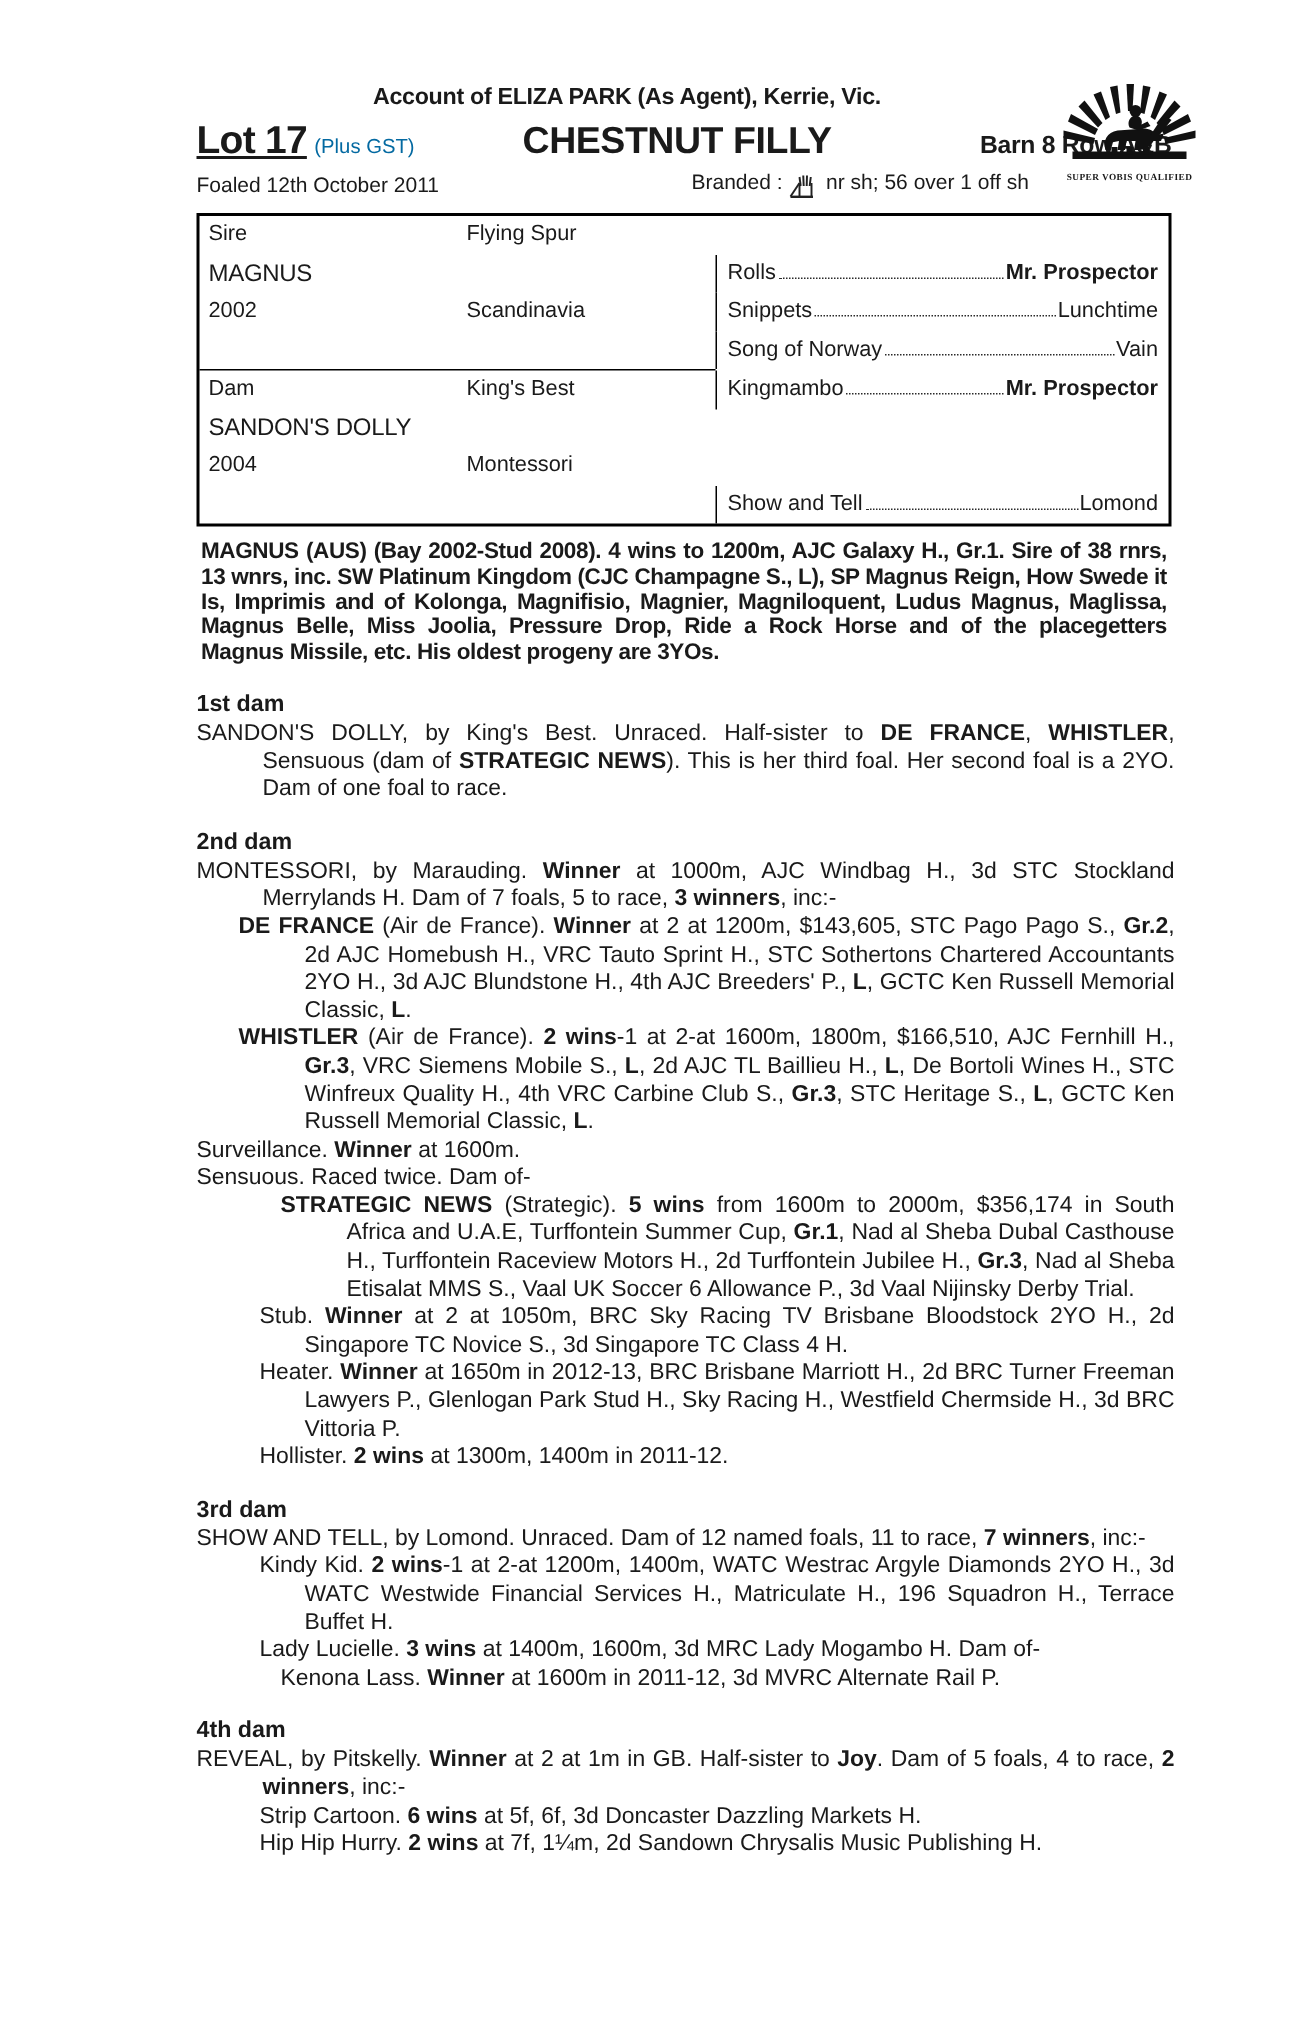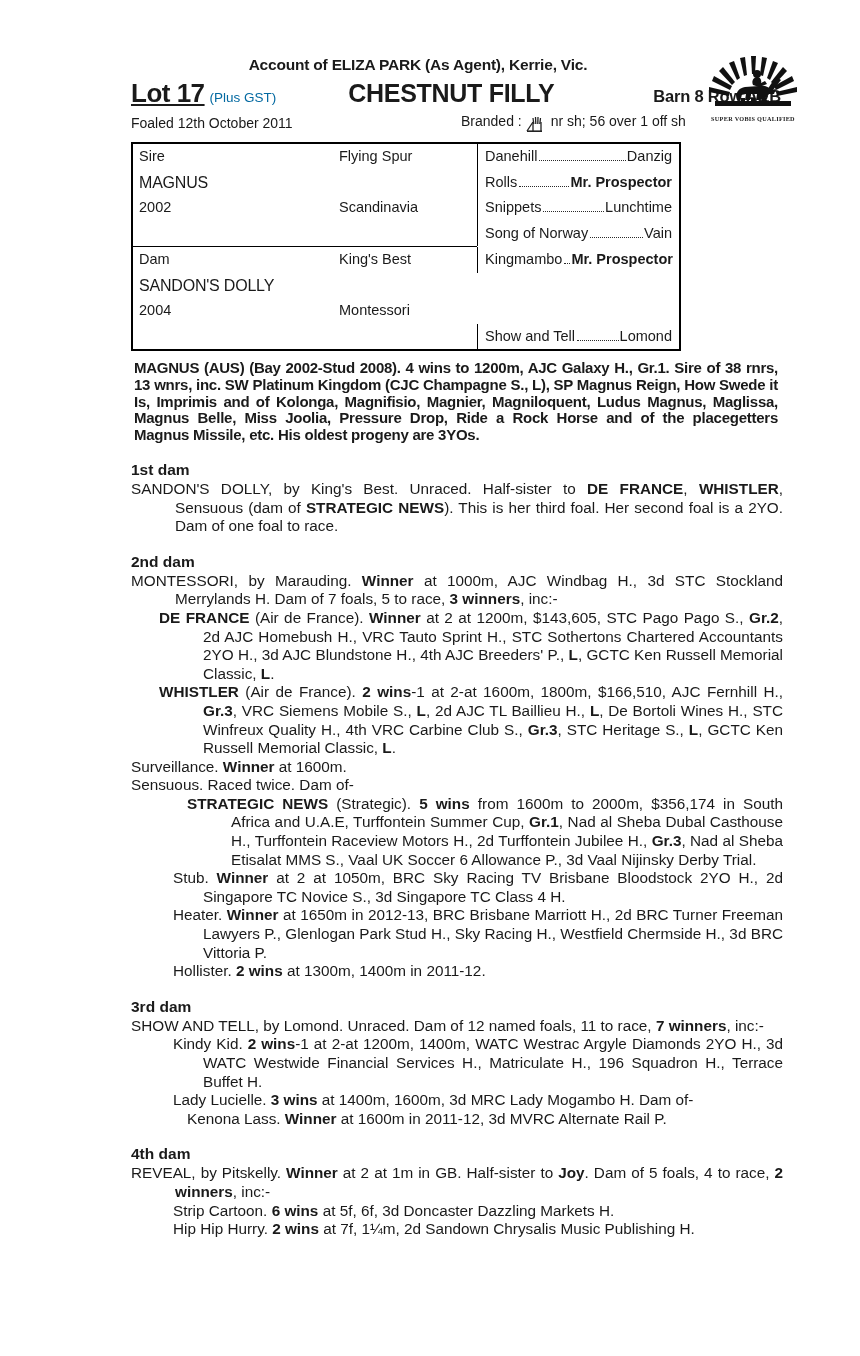--- a/index.html
+++ b/index.html
@@ -104,35 +104,35 @@
     margin: 0 2px 0 3px;
     position: relative;
     top: 1px;
   }
 
   
   .ped-table {
     margin: 0 95px 0 115px;
     border: 2px solid #000;
     box-sizing: border-box;
-    width: 550px;
+    width: 650px;
   }
   .ped-grid {
     display: grid;
     grid-template-columns: 172px 172px 1fr;
   }
   .ped-cell {
     font-size: 14.5px;
     line-height: 25.5px;
     padding: 0 2px 0 6px;
     white-space: nowrap;
     overflow: hidden;
   }
   .ped-col-a { grid-column: 1; }
-  .ped-col-b { grid-column: 2; margin-left: 28px; }
+  .ped-col-b { grid-column: 2; }
   .ped-col-c {
     grid-column: 3;
     border-left: 1px solid #000;
     padding-left: 7px;
     padding-right: 7px;
   }
   .ped-bold { font-weight: normal; font-size: 16px; letter-spacing: -0.2px; }
   .gp-line {
     display: flex;
     align-items: baseline;
@@ -259,27 +259,20 @@
         <span>nr sh; 56 over 1 off sh</span>
       </span>
     </div>
   </div>
 
   <div class="ped-table">
     <div class="ped-grid">
 
       <div class="ped-cell ped-col-a">Sire</div>
       <div class="ped-cell ped-col-b">Flying Spur</div>
-      <div class="ped-cell ped-col-c">
-        <div class="gp-line">
-          <span>Danehill</span>
-          <span class="gp-dots"></span>
-          <span>Danzig</span>
-        </div>
-      </div>
 
       <div class="ped-cell ped-col-a ped-bold">MAGNUS</div>
       <div class="ped-cell ped-col-b"></div>
       <div class="ped-cell ped-col-c">
         <div class="gp-line">
           <span>Rolls</span>
           <span class="gp-dots"></span>
           <span class="gp-right-bold">Mr. Prospector</span>
         </div>
       </div>

